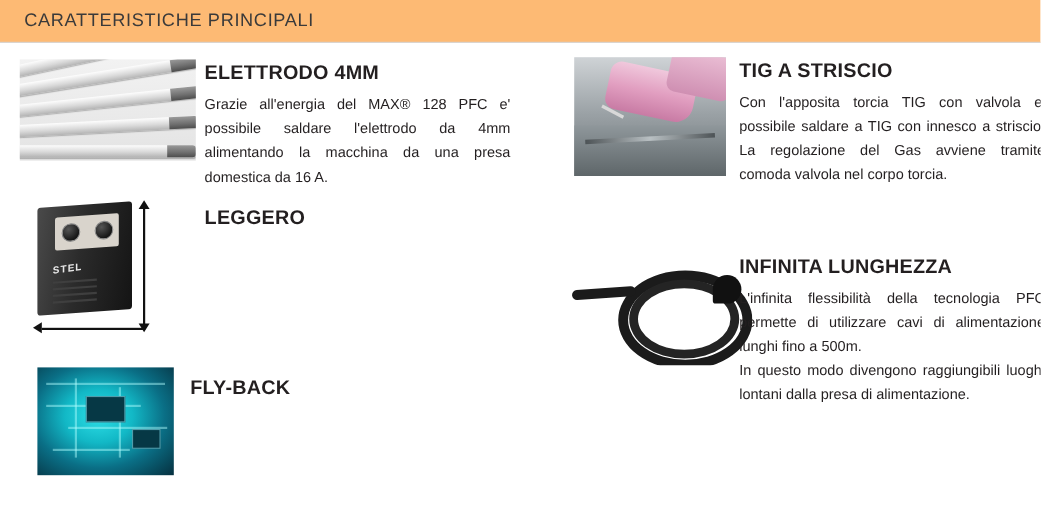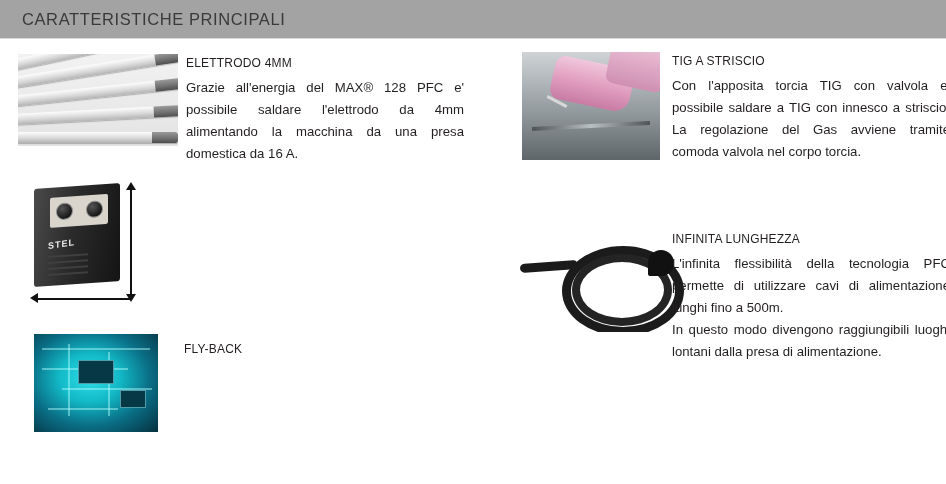--- a/index.html
+++ b/index.html
@@ -19,21 +19,21 @@
     width: 946px;
     height: 484px;
   }
   
   .header-bar {
     position: absolute;
     left: 0;
     top: 0;
     width: 946px;
     height: 38px;
-    background: #a3a3a3;
+    background: #fdba74;
     border-bottom: 1px solid #d6d6d6;
   }
   .header-title {
     position: absolute;
     left: 22px;
     top: 10px;
     font-size: 16.5px;
     letter-spacing: 0.6px;
     color: #3a3a3a;
     font-weight: 400;
@@ -48,22 +48,22 @@
   .col-right { left: 500px; }
 
   .feature {
     position: relative;
     display: block;
   }
   .feature-text {
     position: absolute;
   }
   .feature-title {
-    font-size: 12px;
-    font-weight: normal;
+    font-size: 18px;
+    font-weight: bold;
     color: #231f20;
     letter-spacing: 0.2px;
     margin-bottom: 7px;
   }
   .feature-body {
     font-size: 13.2px;
     line-height: 22px;
     color: #231f20;
     text-align: justify;
   }
@@ -365,35 +365,36 @@
       <div>
         <div class="arrow-line" style="top:142px;"></div>
         <div class="arrow-head arrow-up" style="top:136px;"></div>
         <div class="arrow-head arrow-down" style="top:248px;"></div>
       </div>
       <div>
         <div class="arrow-line2" style="top:252px;"></div>
         <div class="arrow-left" style="top:247px;"></div>
       </div>
       <div class="feature-text" style="left:178px; top:142px; width:278px;">
+        <div class="feature-title">LEGGERO</div>
       </div>
     </div>
 
     <div class="feature">
       <div class="img-box pcb">
         <div class="trace" style="left:8px; top:14px; width:108px; height:2px;"></div>
         <div class="trace" style="left:8px; top:34px; width:86px; height:2px;"></div>
         <div class="trace" style="left:28px; top:54px; width:90px; height:2px;"></div>
         <div class="trace" style="left:14px; top:74px; width:70px; height:2px;"></div>
         <div class="trace" style="left:34px; top:10px; width:2px; height:72px;"></div>
         <div class="trace" style="left:74px; top:18px; width:2px; height:64px;"></div>
         <div class="chip" style="left:44px; top:26px; width:34px; height:22px;"></div>
         <div class="chip" style="left:86px; top:56px; width:24px; height:16px;"></div>
       </div>
-      <div class="feature-text" style="left:176px; top:296px; width:278px;">
+      <div class="feature-text" style="left:165px; top:296px; width:278px;">
         <div class="feature-title">FLY-BACK</div>
       </div>
     </div>
 
   </div>
 
   <div class="col col-right">
 
     <div class="feature">
       <div class="img-box tig">

